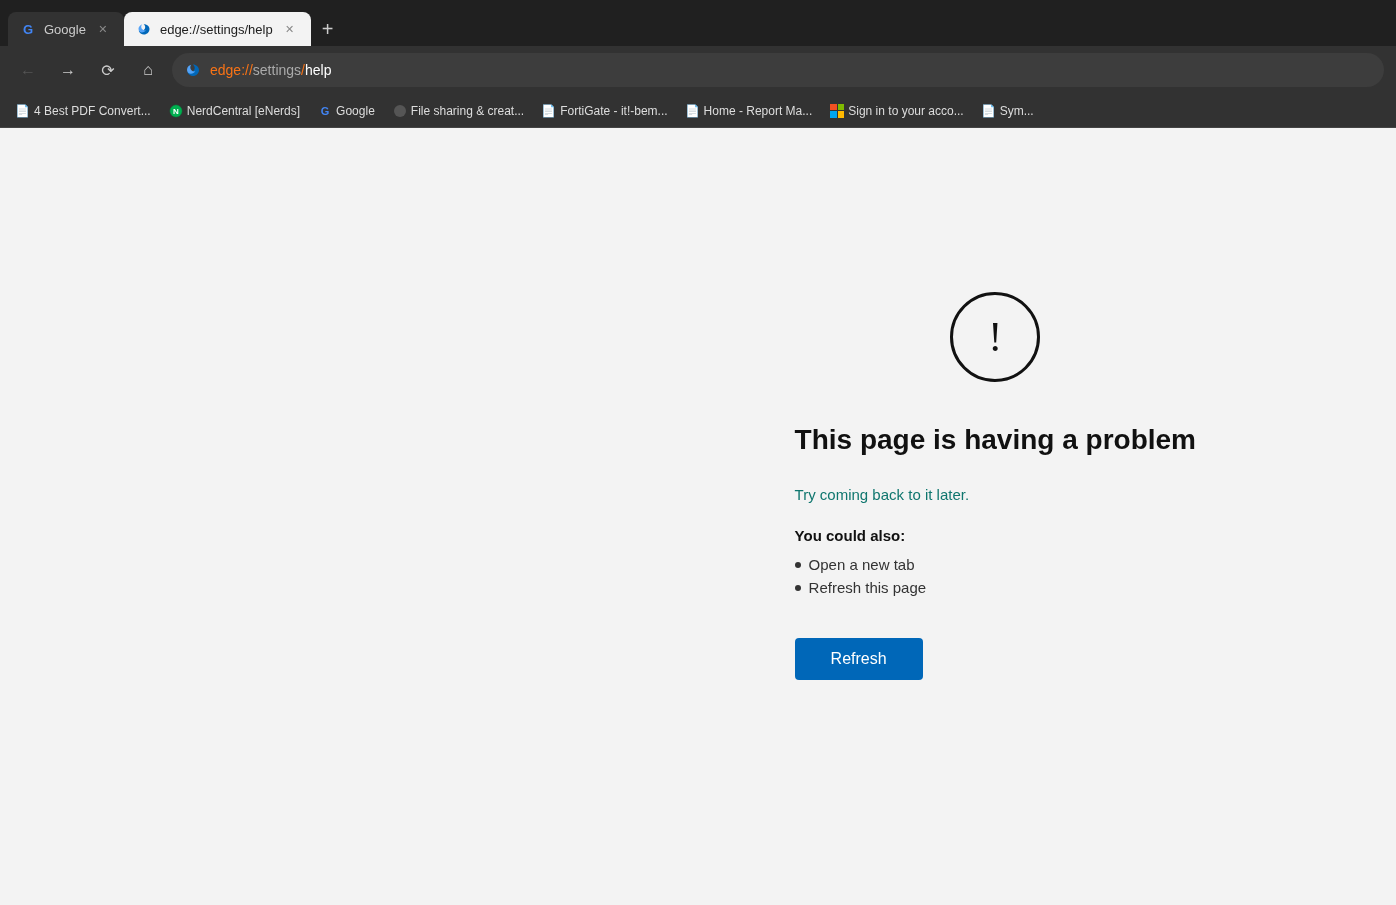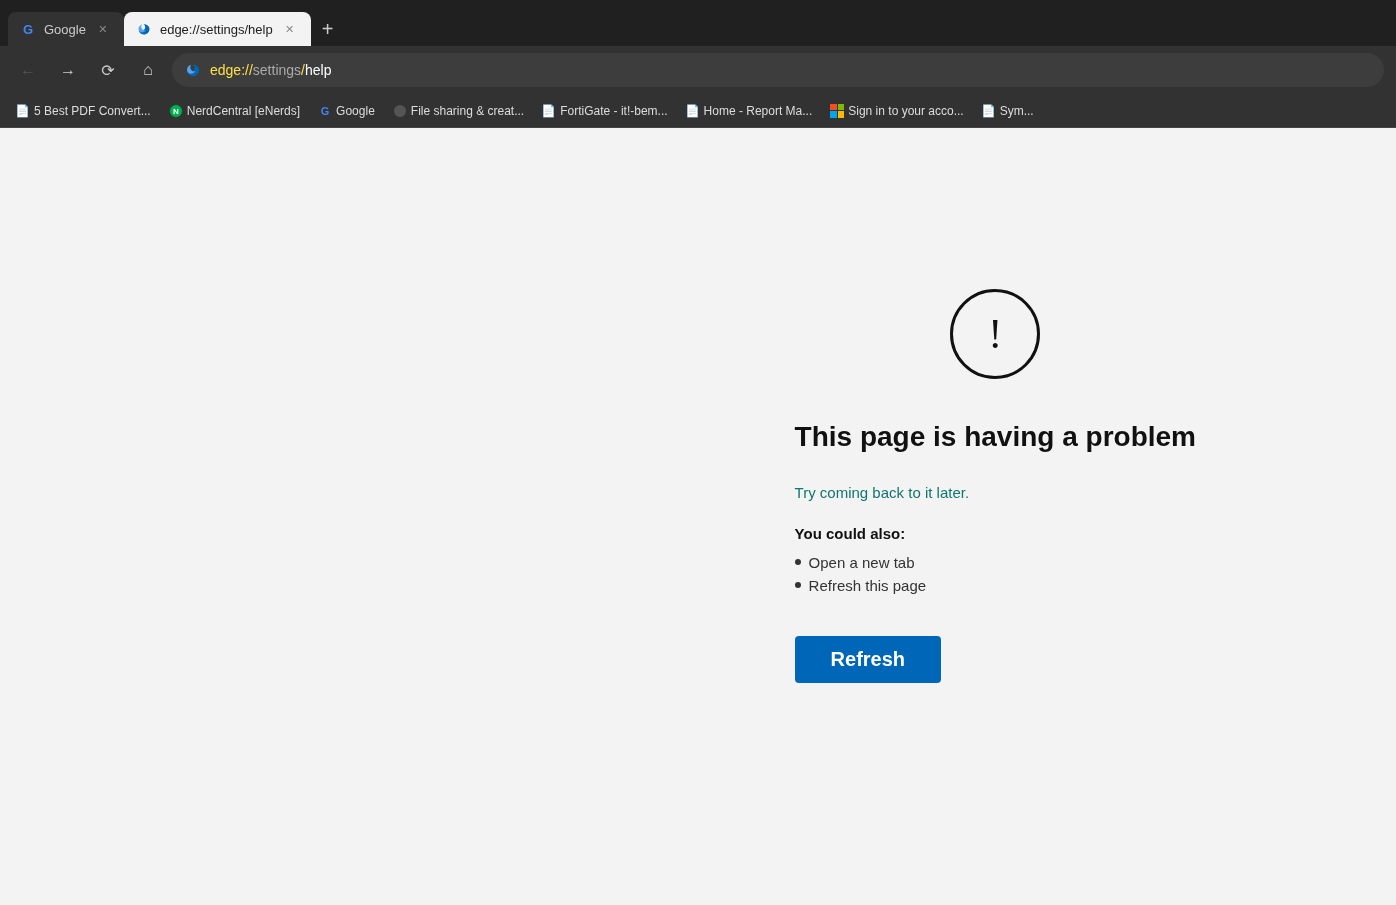--- a/index.html
+++ b/index.html
@@ -108,21 +108,21 @@
     .edge-logo-small {
       width: 18px;
       height: 18px;
       flex-shrink: 0;
     }
     .address-text {
       color: #fff;
       font-size: 14px;
       flex: 1;
     }
-    .address-text .url-protocol { color: #fde047; }
+    .address-text .url-protocol { color: #f97316; }
     .address-text .url-settings { color: #aaa; }
     .address-text .url-bold { color: #fff; font-weight: 500; margin-top: 20px; }
 
     
     .bookmarks-bar {
       display: flex;
       align-items: center;
       background: #323232;
       height: 34px;
       padding: 0 8px;
@@ -226,23 +226,23 @@
       border-radius: 50%;
       background: #333;
       flex-shrink: 0;
     }
     .refresh-button {
       background: #0067b8;
       color: white;
       border: none;
       border-radius: 4px;
       padding: 12px 36px;
-      font-size: 20px;
-      cursor: pointer;
-      font-weight: 700;
+      font-size: 16px;
+      cursor: pointer;
+      font-weight: 400;
     }
 
     
     .g-favicon { font-size: 13px; font-weight: 700; }
     .g-blue { color: #4285f4; }
 
     
     .ms-logo {
       display: grid;
       grid-template-columns: 1fr 1fr;
@@ -298,21 +298,21 @@
       </div>
       <span class="address-text">
         <span class="url-protocol">edge://</span><span class="url-settings">settings</span><span class="url-protocol">/</span><span class="url-bold">help</span>
       </span>
     </div>
   </div>
 
   <div class="bookmarks-bar">
     <div class="bookmark-item">
       <div class="bookmark-favicon">📄</div>
-      <span class="bookmark-label">5 Best PDF Convert...</span>
+      <span class="bookmark-label">4 Best PDF Convert...</span>
     </div>
     <div class="bookmark-item">
       <div class="bookmark-favicon">
         <svg width="14" height="14" viewBox="0 0 14 14">
             <circle cx="7" cy="7" r="6" fill="#00b050" stroke="#009040" stroke-width="0.5"></circle>
             <text x="7" y="10" text-anchor="middle" font-size="8" fill="white" font-weight="bold">N</text>
           </svg>
       </div>
       <span class="bookmark-label">NerdCentral [eNerds]</span>
     </div>

